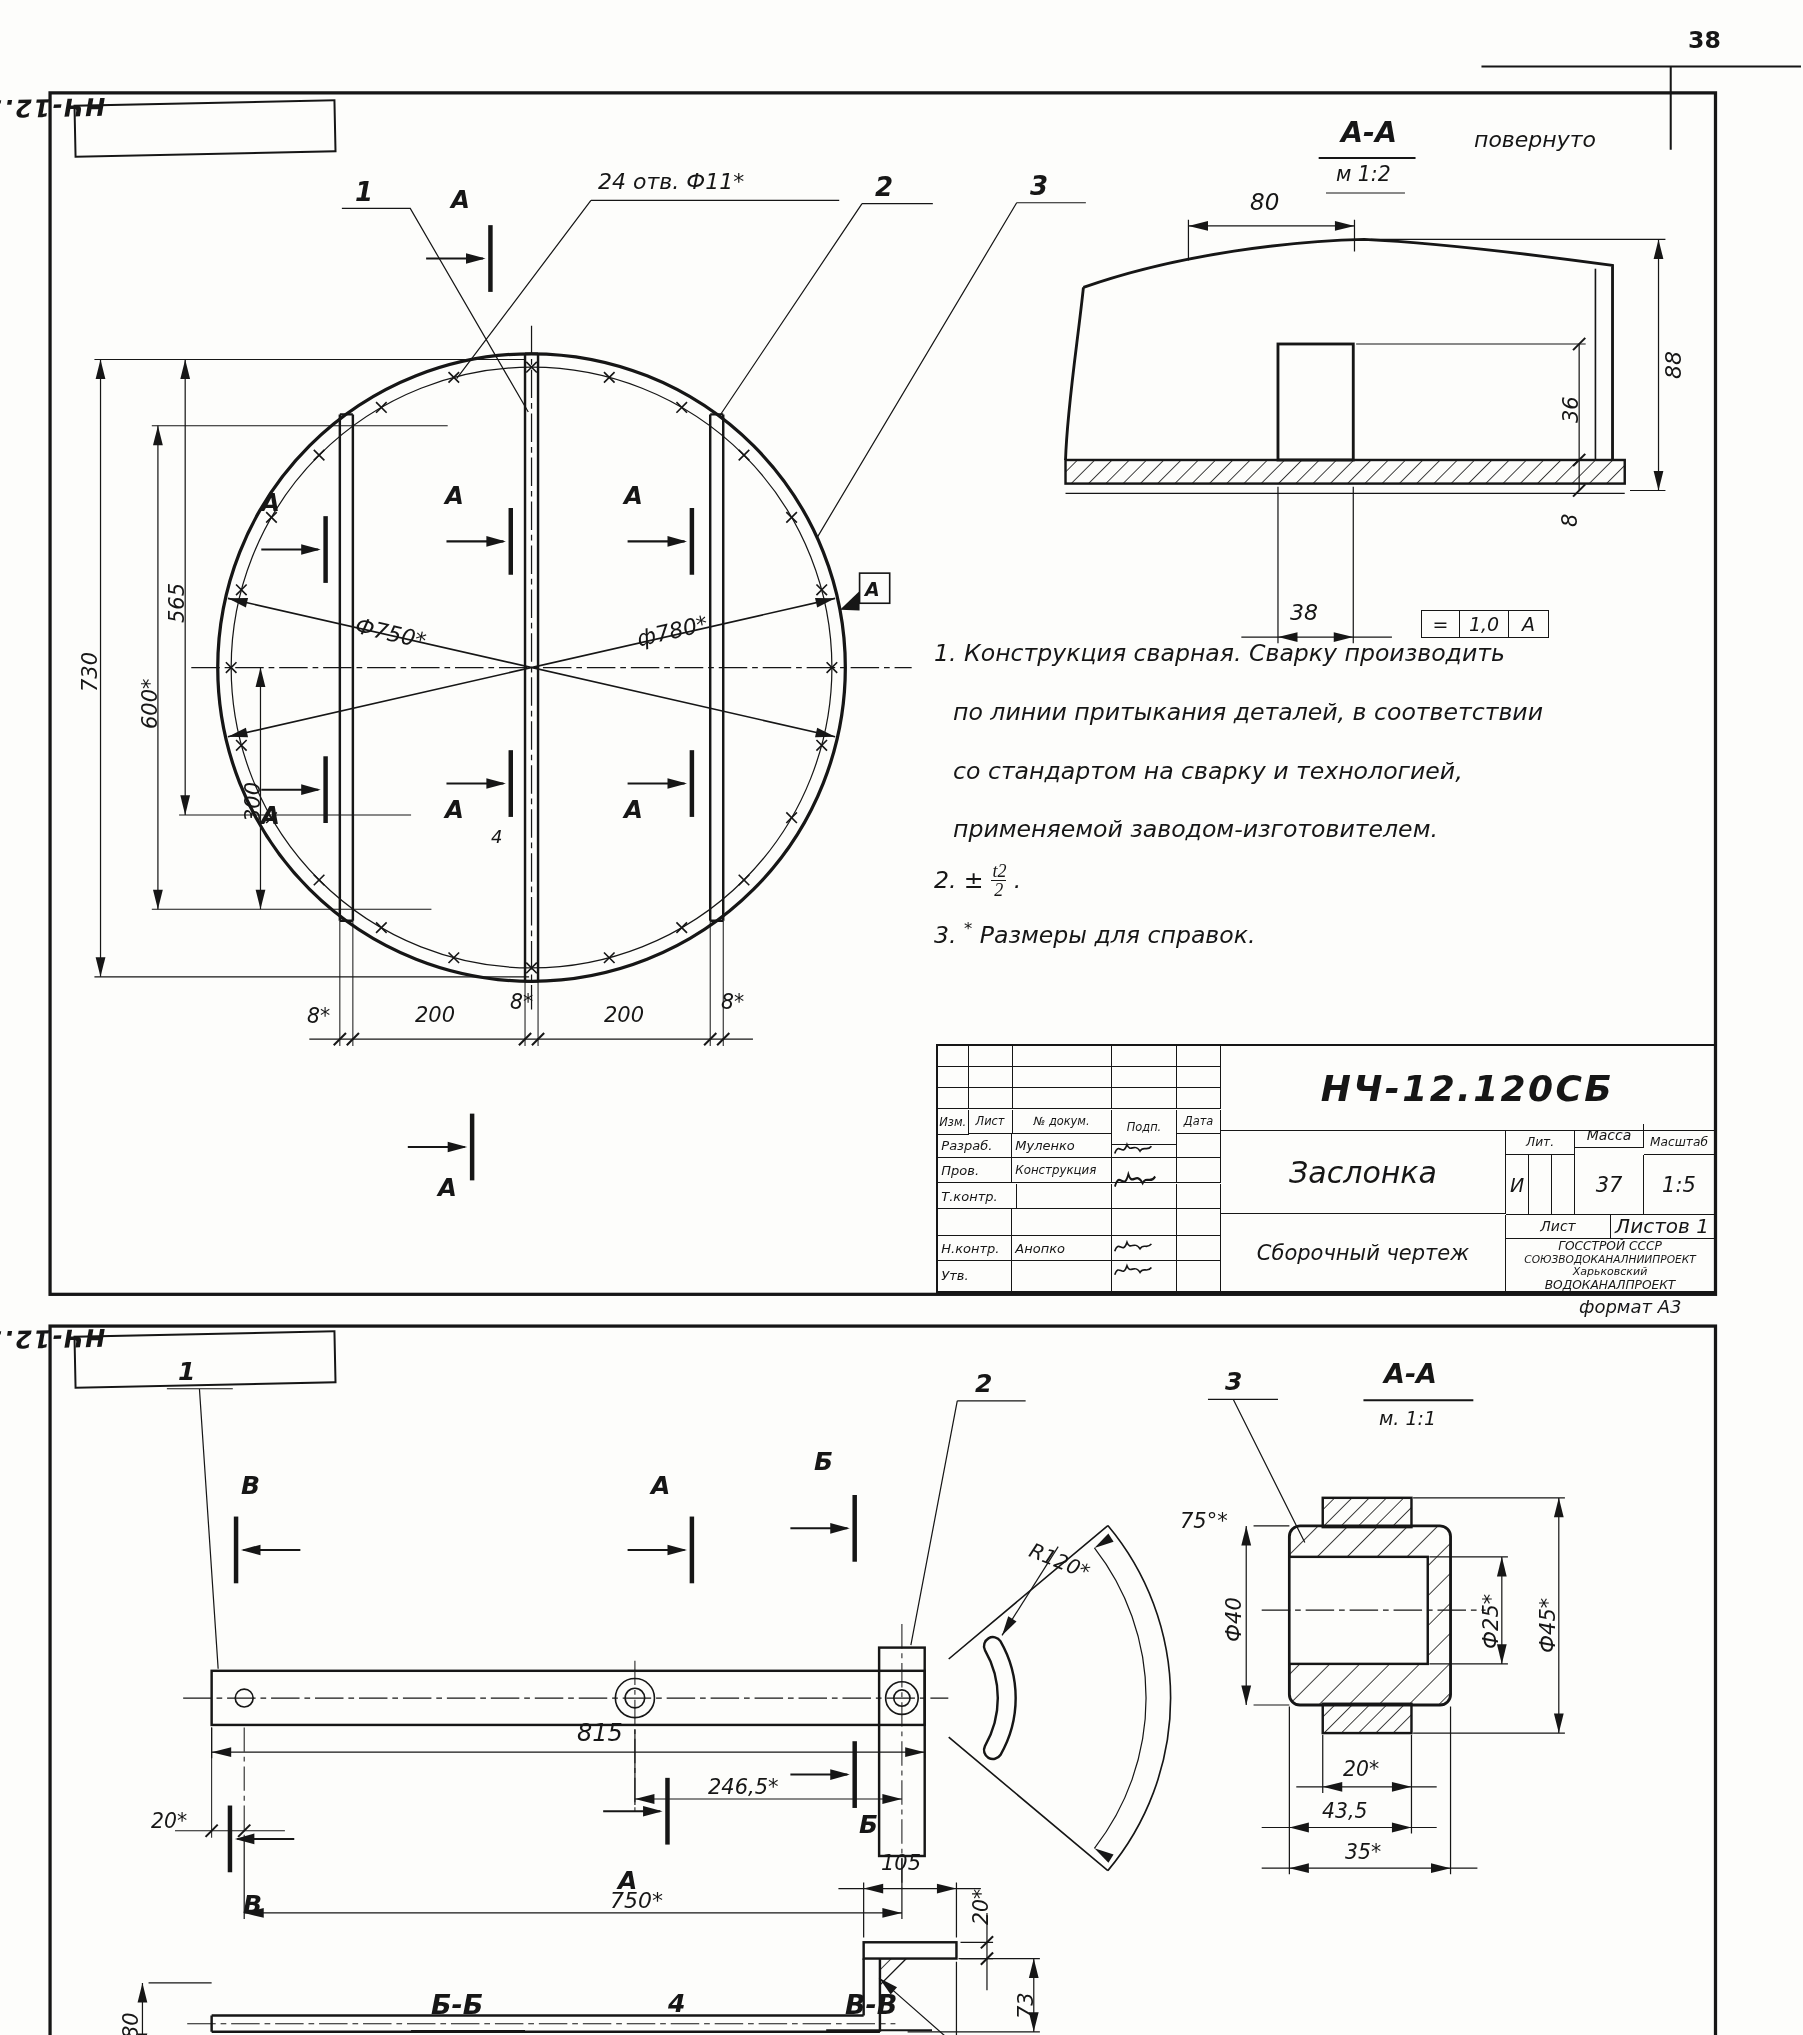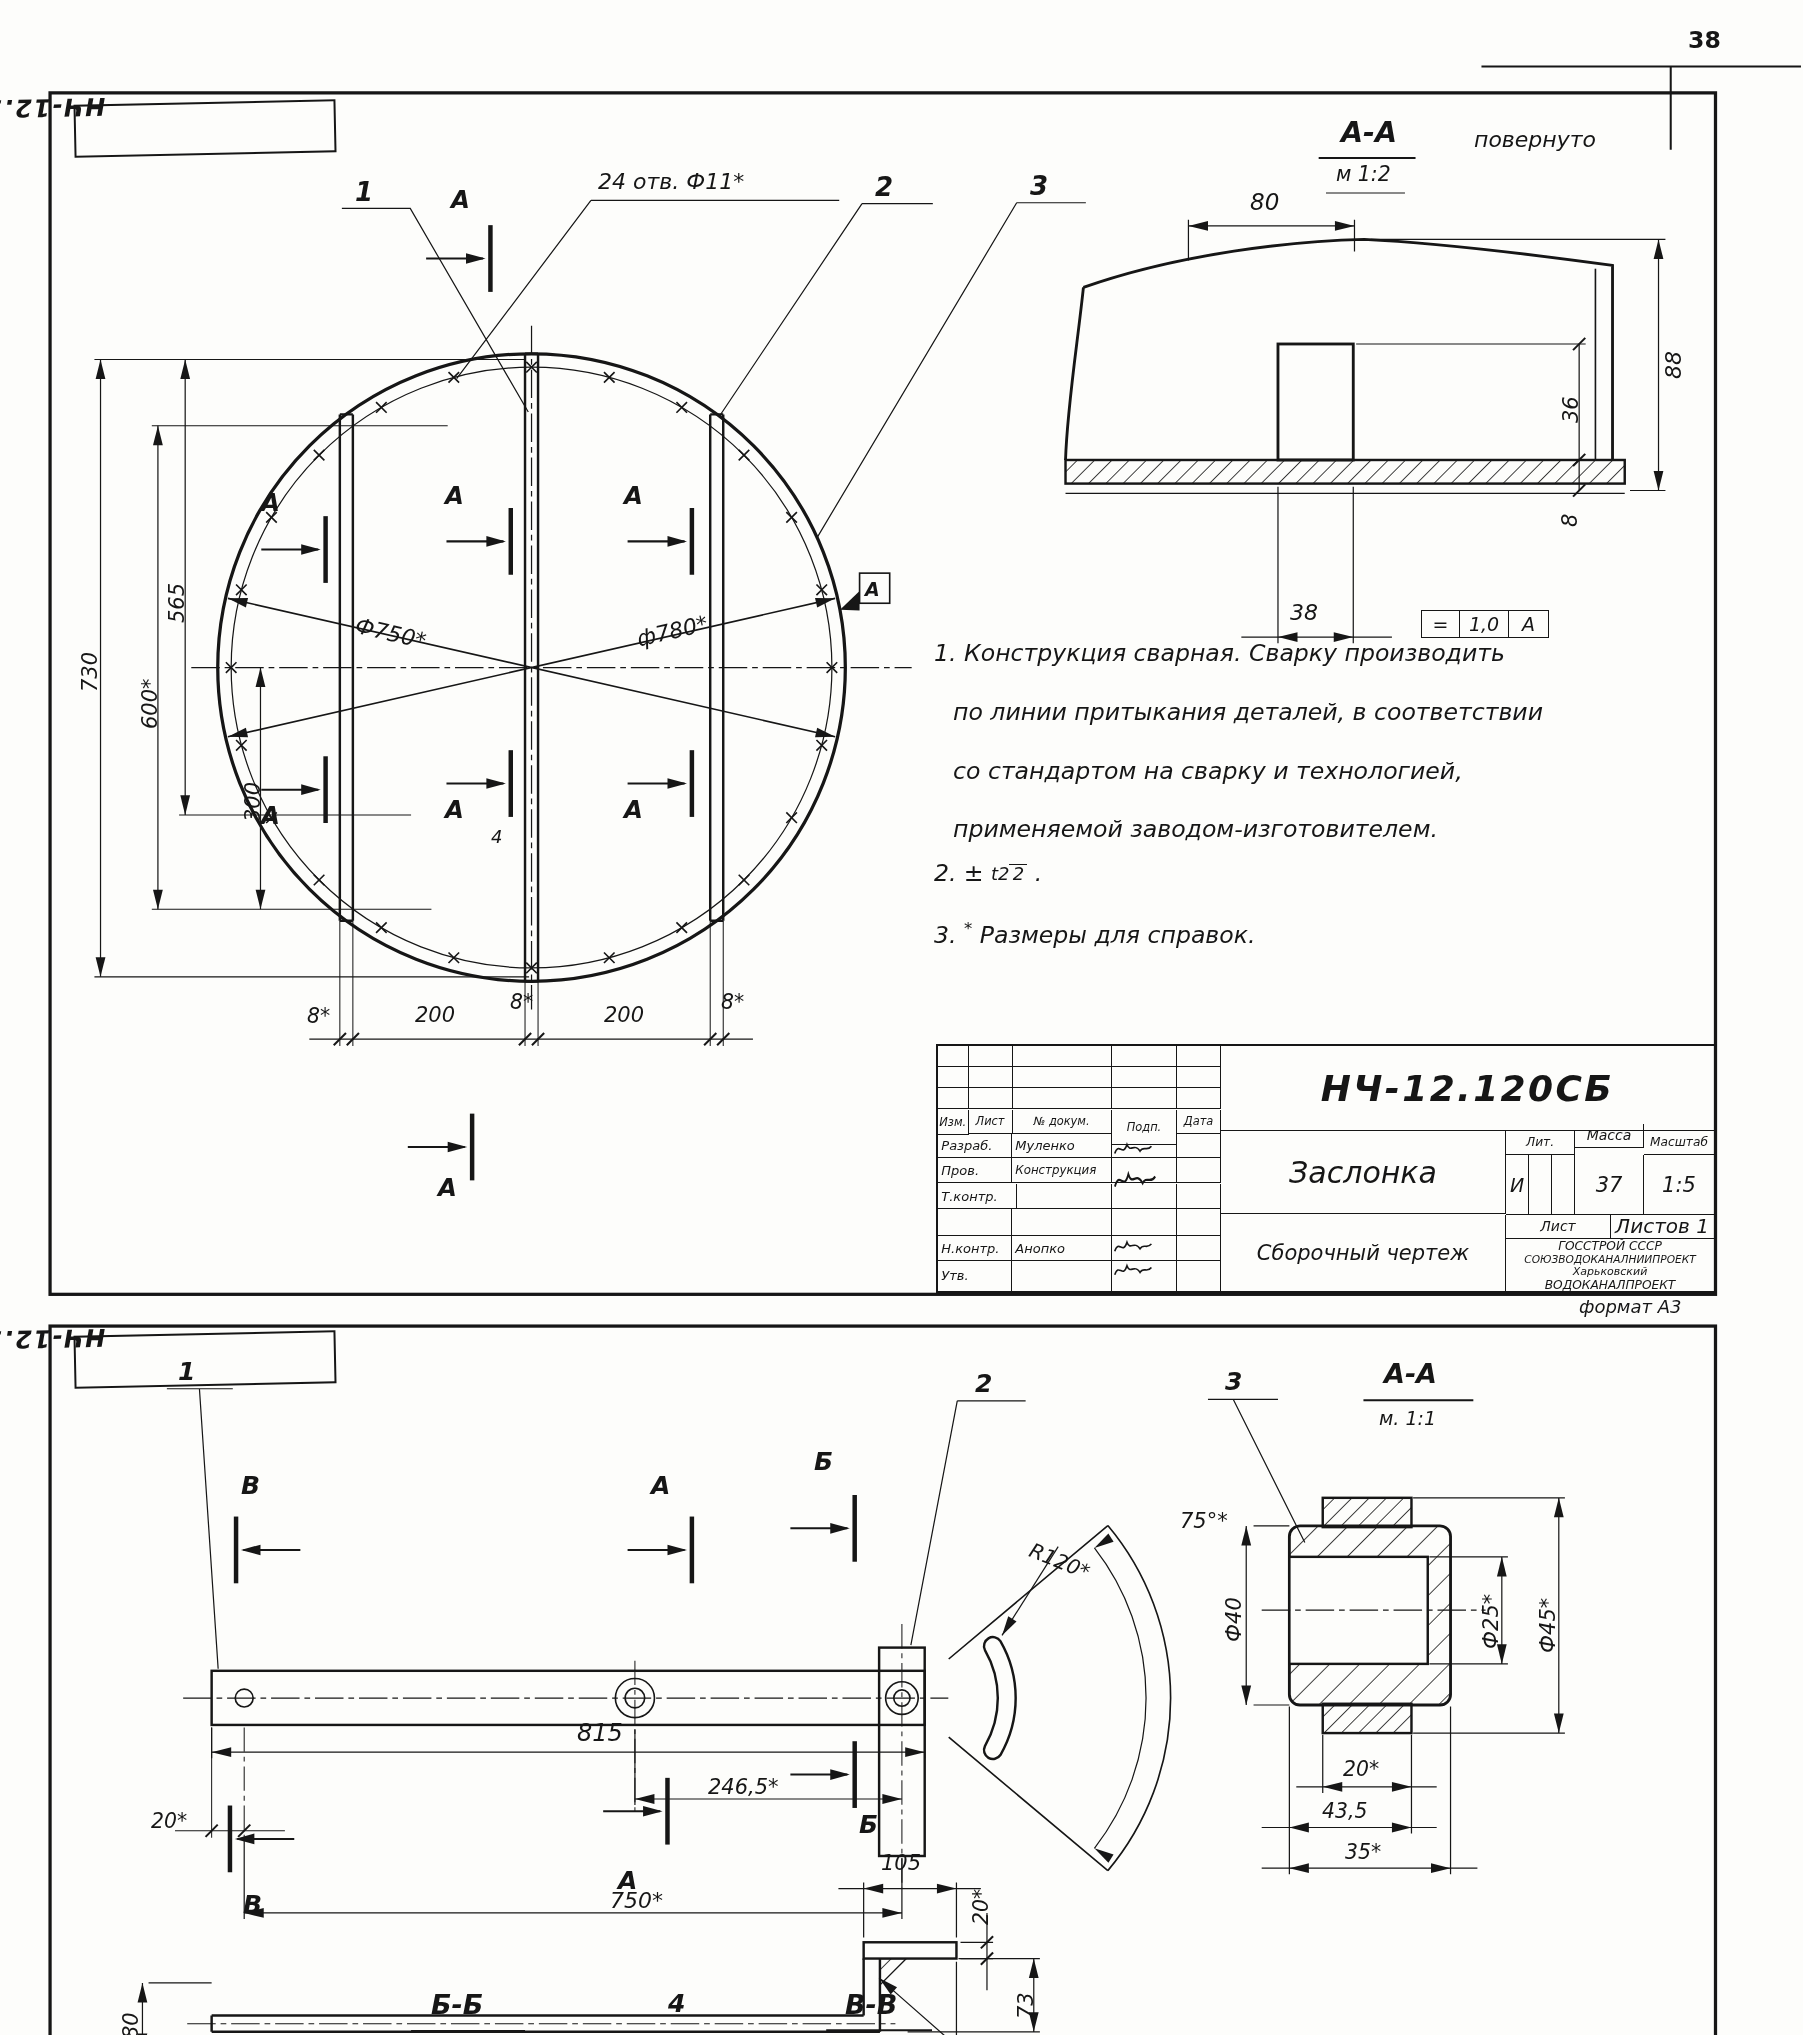--- a/index.html
+++ b/index.html
@@ -13,21 +13,21 @@
   .stamp .inner{transform:rotate(180deg);font-style:italic;font-weight:bold;letter-spacing:1.6px;}
   .tbl{position:absolute;border:2.4px solid #161616;box-sizing:border-box;}
   .c{position:absolute;border-right:1.2px solid #161616;border-bottom:1.2px solid #161616;
      box-sizing:border-box;display:flex;align-items:center;justify-content:center;
      font-style:italic;color:#161616;overflow:hidden;}
   .cl{justify-content:flex-start;padding-left:3.3px;}
   .tol{position:absolute;display:flex;border:1.6px solid #161616;}
   .tol div{border-right:1.6px solid #161616;display:flex;align-items:center;justify-content:center;
            font-style:italic;width:45px;height:26px;font-size:19px;}
   .tol div:last-child{border-right:none;}
-  .frac{display:inline-flex;flex-direction:row;align-items:center;vertical-align:middle;font-size:18px;}
+  .frac{display:inline-flex;flex-direction:column;align-items:flex-end;vertical-align:middle;font-size:18px;font-family:Liberation Serif, serif;}
   .frac .den{border-top:1.2px solid #161616;padding:0 3.3px;}
   sup.star{font-size:70%;vertical-align:super;}
 </style>
 </head>
 <body>
 
 <div class="page">
 
 <svg class="art" viewBox="0 0 4430 6437" xmlns="http://www.w3.org/2000/svg">
   <defs>

